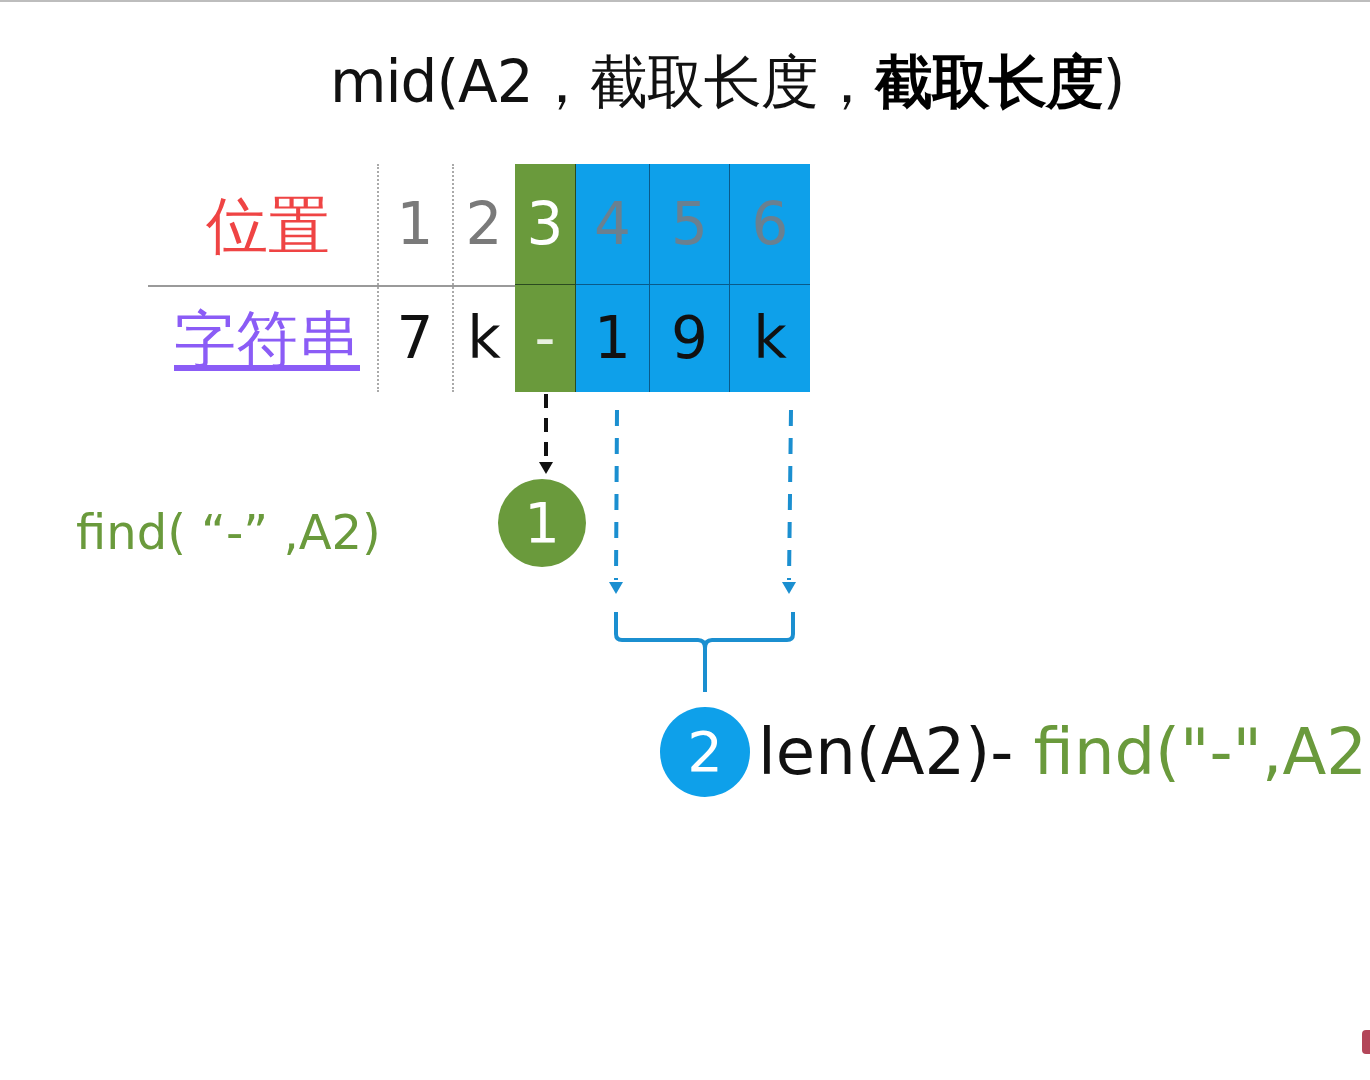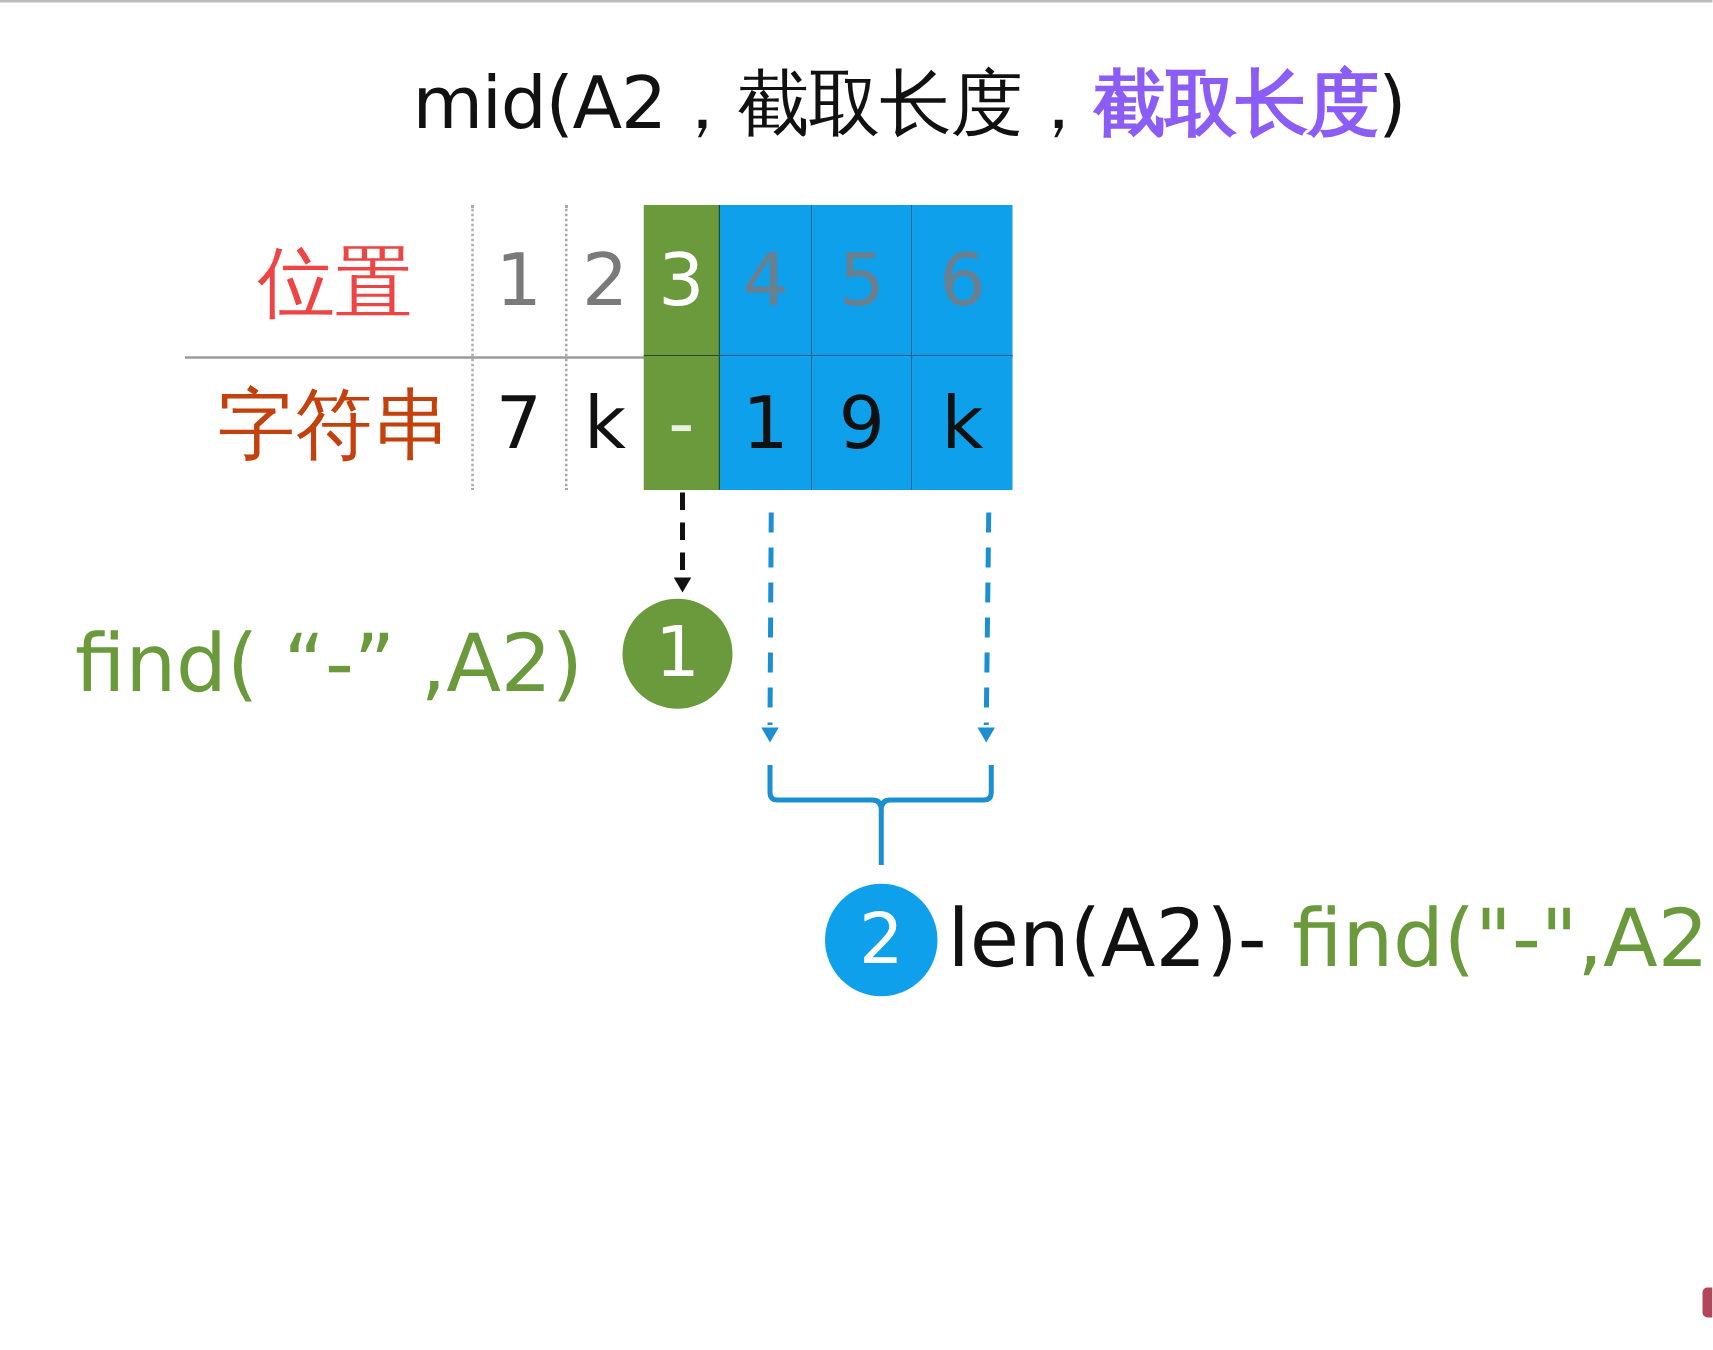--- a/index.html
+++ b/index.html
@@ -7,44 +7,44 @@
     width: 1370px; height: 1080px; position: relative; overflow: hidden;
     background: #ffffff;
     font-family: "DejaVu Sans", "Liberation Sans", sans-serif;
     border-top: 2px solid #bdbdbd; box-sizing: border-box;
   }
   .abs { position: absolute; }
   .title {
     left: 330px; top: 40px; height: 80px; line-height: 80px;
     font-size: 58px; color: #111; white-space: nowrap; letter-spacing: -1px;
   }
-  .title .hl { color: #8b5cf6; font-weight: bold; }
+  .title .hl { color: #000000; font-weight: bold; }
 
   
   .row-label {
     width: 225px; text-align: right; font-size: 62px; white-space: nowrap;
   }
   .row-label.pos { left: 150px; top: 165px; height: 118px; line-height: 118px; color: #ef4444; padding-right: 0; width: 180px; }
-  .row-label.str { left: 150px; top: 285px; height: 105px; line-height: 105px; color: #c2410c; width: 210px; }
+  .row-label.str { left: 150px; top: 285px; height: 105px; line-height: 105px; color: #8b5cf6; width: 210px; text-decoration: underline; }
   .hline { left: 148px; top: 283px; width: 662px; height: 0; border-top: 2px solid #9a9a9a; }
   .vline { top: 162px; height: 228px; width: 0; border-left: 2px dotted #aaaaaa; }
   .cell {
     position: absolute; text-align: center; font-size: 58px;
     box-sizing: border-box;
   }
   .cell.top { top: 162px; height: 121px; line-height: 121px; }
   .cell.bot { top: 283px; height: 107px; line-height: 107px; }
   .cell.green { background: #6a9a3c; border-right: 1px solid #2a4a20; }
   .cell.blue { background: #0ea0ea; border-right: 1px solid #0a5a8a; }
   .cell.blue.top { border-bottom: 1px solid #0a5a8a; }
   .cell.green.top { border-bottom: 1px solid #2a4a20; }
 
   .formula1 {
-    left: 60px; top: 485px; height: 90px; line-height: 90px;
-    font-size: 64px; color: #6a9a3c; white-space: nowrap;
+    left: 76px; top: 485px; height: 90px; line-height: 90px;
+    font-size: 48px; color: #6a9a3c; white-space: nowrap;
   }
   .badge {
     border-radius: 50%; color: #fff; text-align: center; font-size: 56px;
   }
   .badge1 { left: 498px; top: 477px; width: 88px; height: 88px; line-height: 88px; background: #6a9a3c; }
   .badge2 { left: 660px; top: 705px; width: 90px; height: 90px; line-height: 90px; background: #0ea0ea; }
   .formula2 {
     left: 758px; top: 705px; height: 90px; line-height: 90px;
     font-size: 64px; white-space: nowrap; color: #111;
   }

